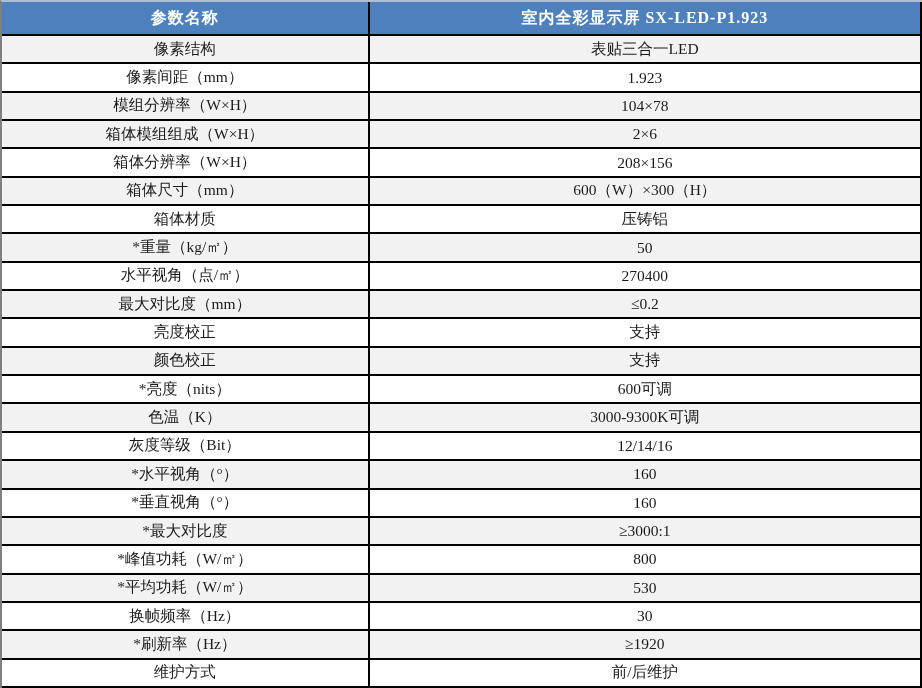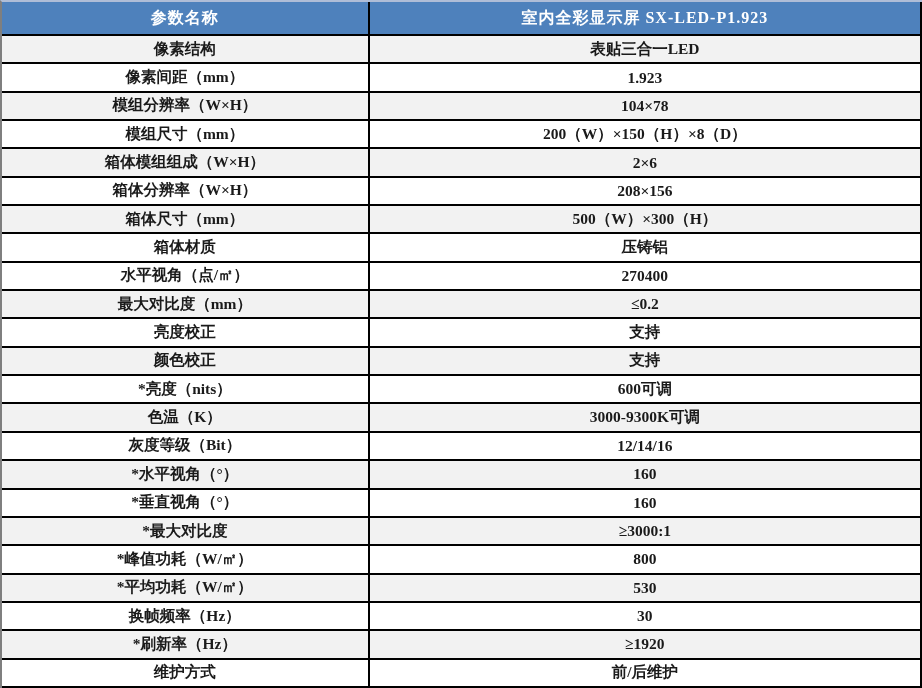--- a/index.html
+++ b/index.html
@@ -48,21 +48,20 @@
     background: var(--header-bg, #4E81BC);
     color: var(--header-text, #FFFFFF);
     font-weight: bold;
     font-size: 16px;
     letter-spacing: 1px;
   }
   table.spec tbody td {
     font-size: 15.5px;
     color: var(--body-text, #1A1A1A);
     background: var(--row-bg, #FFFFFF);
-    font-weight: bold;
   }
   table.spec tbody tr.alt td {
     background: var(--row-alt-bg, #F2F2F2);
   }
   col.col-param { width: 39.9%; }
   col.col-value { width: 60.1%; }
 </style>
 </head>
 <body>
 
@@ -84,39 +83,39 @@
           <td>表贴三合一LED</td>
         </tr>
         <tr>
           <td>像素间距（mm）</td>
           <td>1.923</td>
         </tr>
         <tr class="alt">
           <td>模组分辨率（W×H）</td>
           <td>104×78</td>
         </tr>
-        <tr>
-          <td>模组尺寸（mm）</td>
-          <td>200（W）×150（H）×8（D）</td>
-        </tr>
         <tr class="alt">
           <td>箱体模组组成（W×H）</td>
           <td>2×6</td>
         </tr>
         <tr>
           <td>箱体分辨率（W×H）</td>
           <td>208×156</td>
         </tr>
         <tr class="alt">
           <td>箱体尺寸（mm）</td>
-          <td>500（W）×300（H）</td>
+          <td>600（W）×300（H）</td>
         </tr>
         <tr>
           <td>箱体材质</td>
           <td>压铸铝</td>
+        </tr>
+        <tr class="alt">
+          <td>*重量（kg/㎡）</td>
+          <td>50</td>
         </tr>
         <tr>
           <td>水平视角（点/㎡）</td>
           <td>270400</td>
         </tr>
         <tr class="alt">
           <td>最大对比度（mm）</td>
           <td>≤0.2</td>
         </tr>
         <tr>

